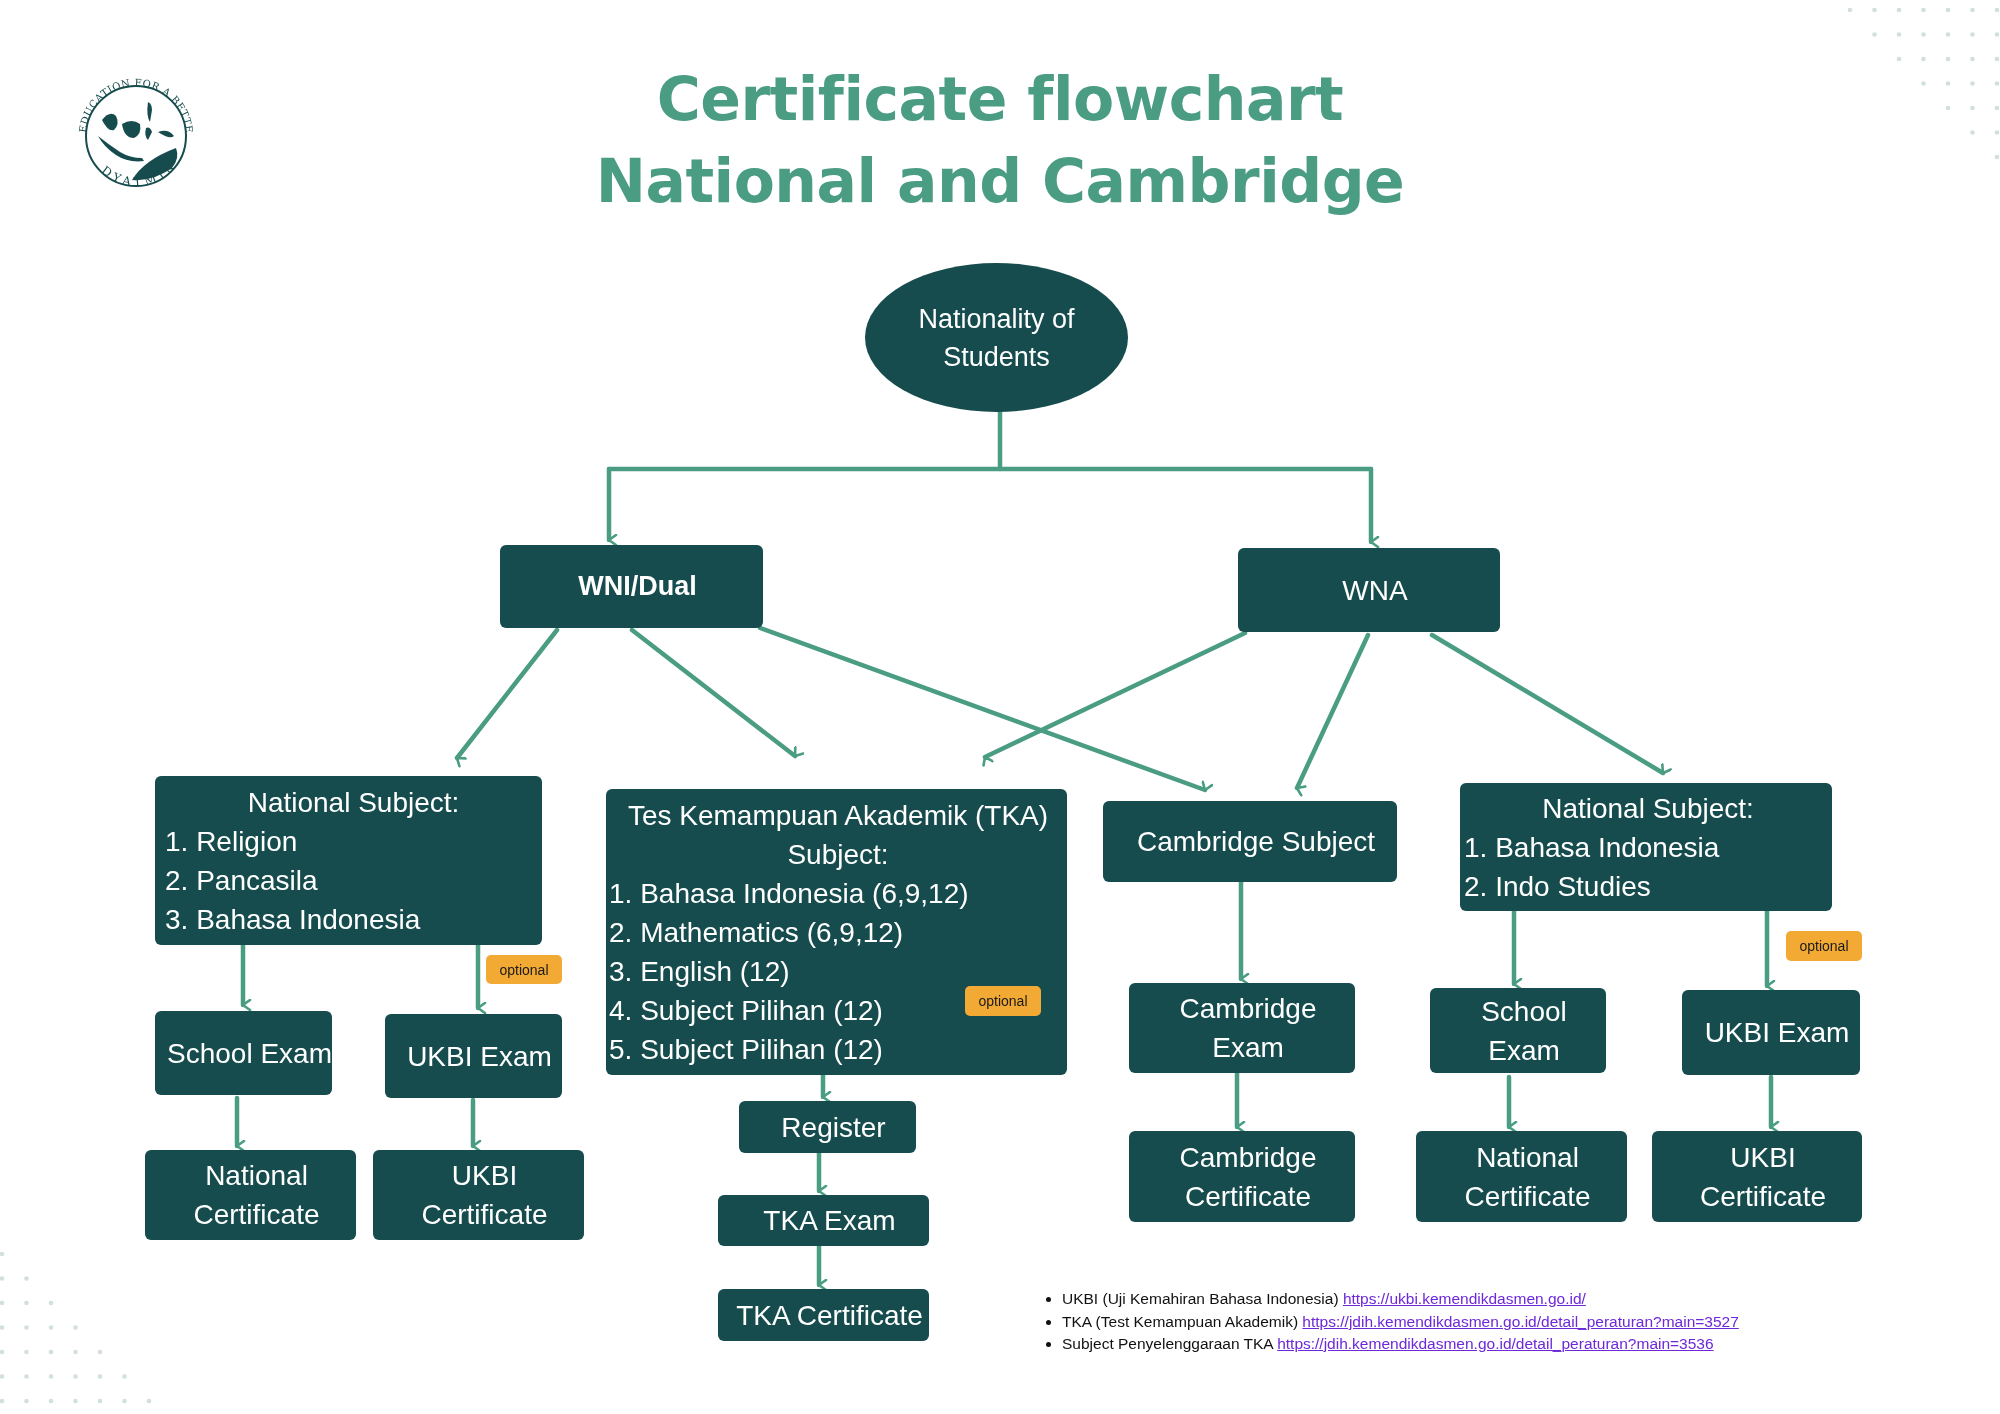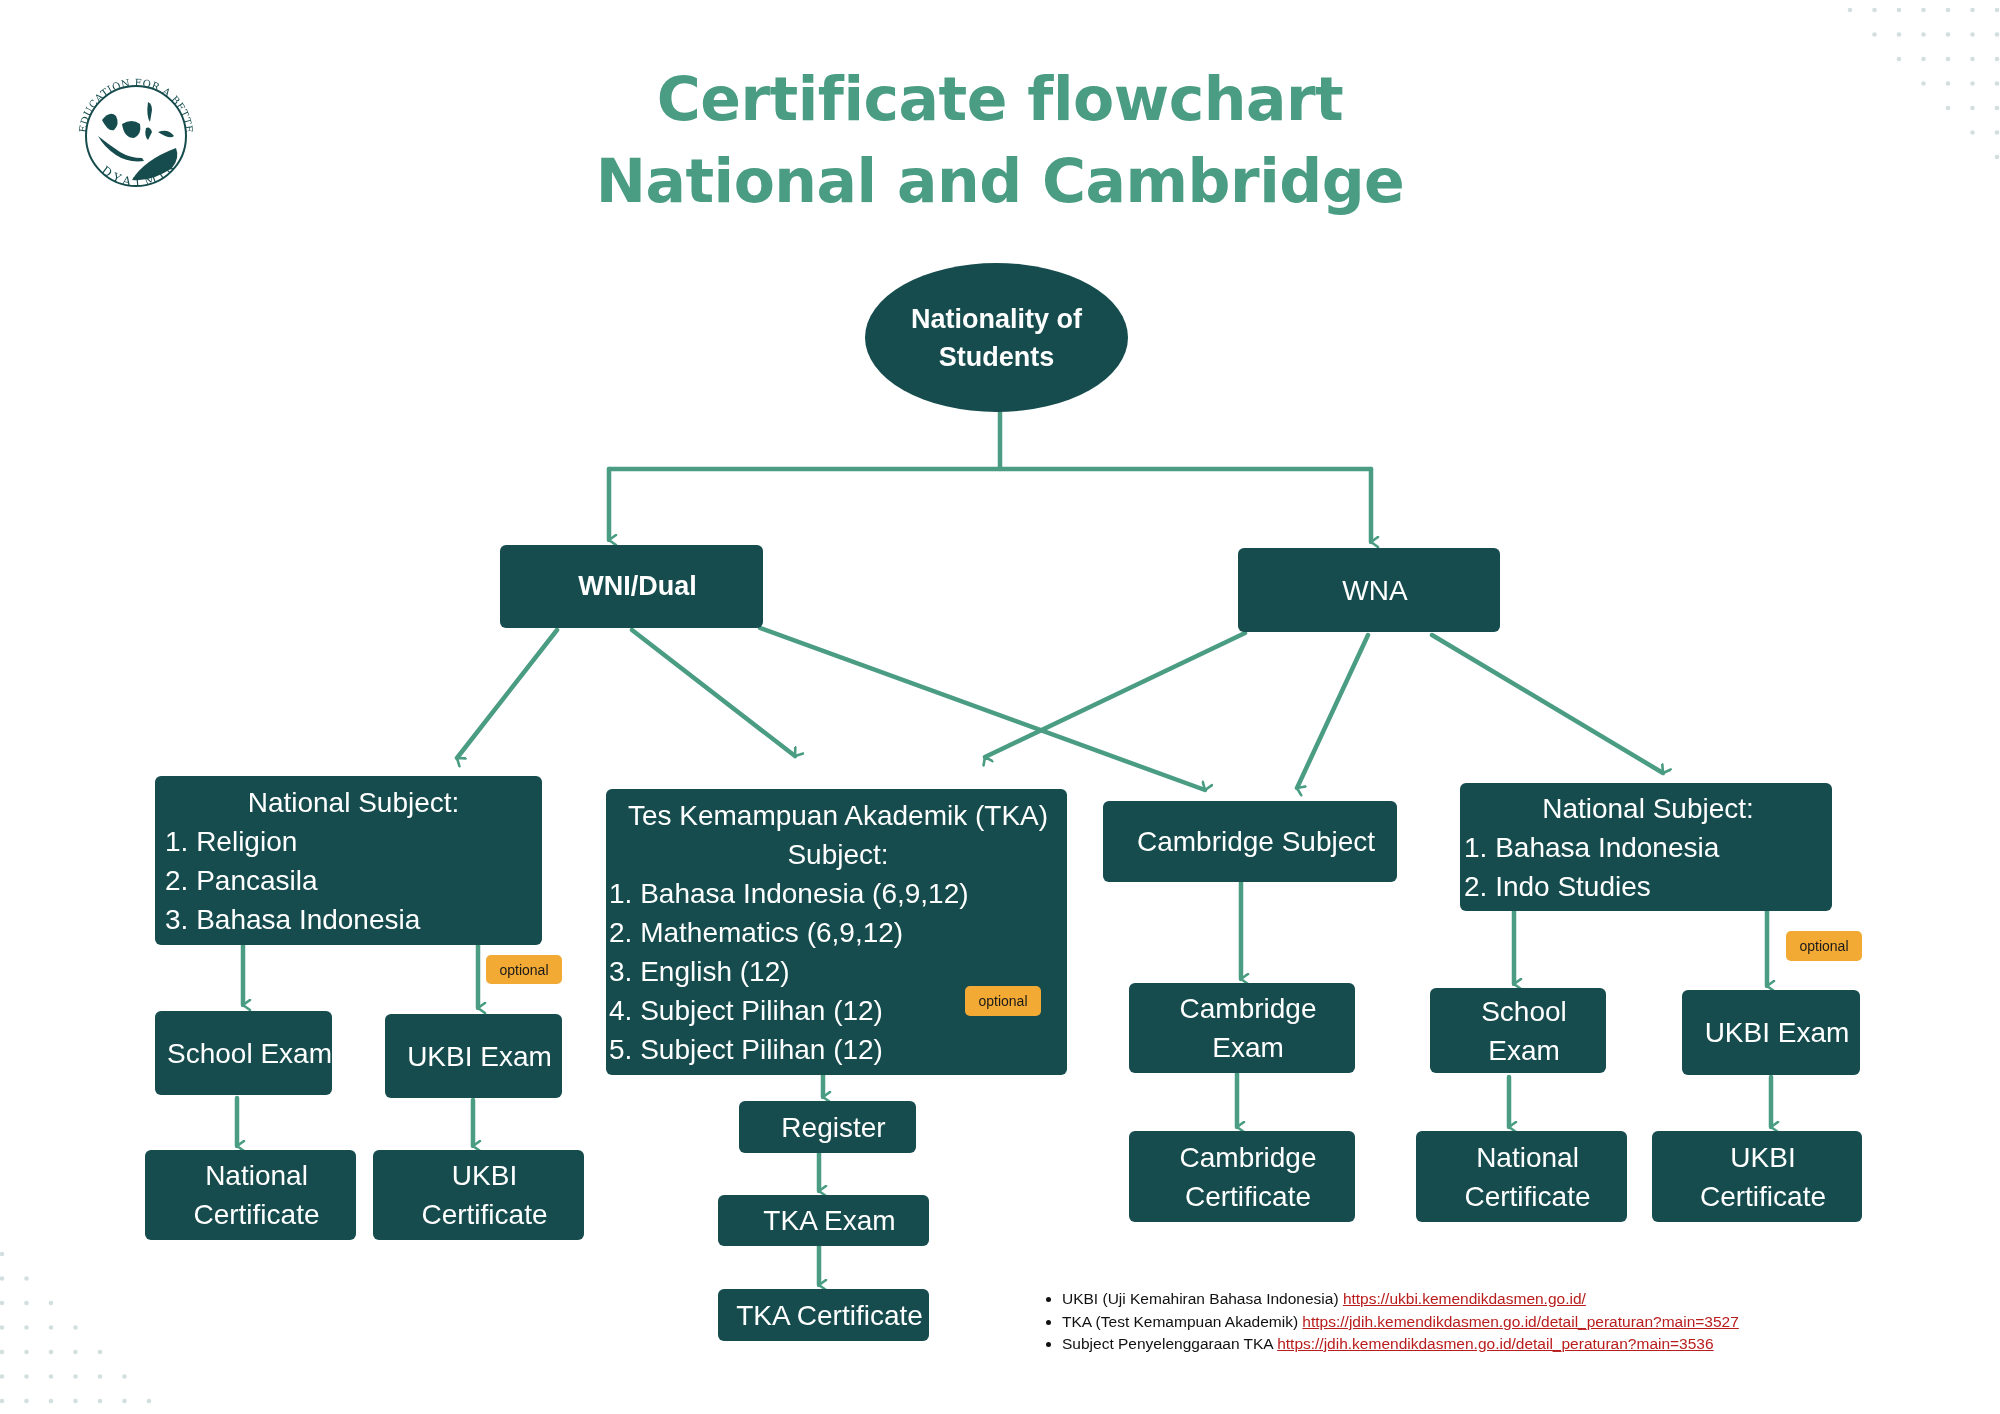--- a/index.html
+++ b/index.html
@@ -10,26 +10,26 @@
            font-size:60px; line-height:82px; letter-spacing:-0.5px; }
   .logo { position:absolute; left:62px; top:62px; width:148px; height:148px; }
   .node { position:absolute; background:#164c4d; color:#ffffff; border-radius:6px;
           box-sizing:border-box; display:flex; flex-direction:column; justify-content:center;
           align-items:center; text-align:center; font-size:28px; line-height:39px;padding-left:12px; }
   .node.left { align-items:flex-start; text-align:left; }
   .node .hd { align-self:center; text-align:center; }
   .ellipse { position:absolute; left:865px; top:263px; width:263px; height:149px;
              background:#164c4d; border-radius:50%; color:#fff; display:flex;
              align-items:center; justify-content:center; text-align:center;
-             font-weight:bold; font-size:27px; line-height:38px; }
+             font-weight:normal; font-size:27px; line-height:38px; }
   .badge { position:absolute; background:#f2aa34; color:#1a1a1a; border-radius:5px;
            font-size:14px; display:flex; align-items:center; justify-content:center; }
   .links { position:absolute; left:1040px; top:1288px; margin:0; padding:0 0 0 22px;
            font-size:15.5px; line-height:22.5px; color:#111; list-style:disc; }
-  .links a { color:#b91c1c; text-decoration:underline; }
+  .links a { color:#6d28d9; text-decoration:underline; }
   svg.conn { position:absolute; left:0; top:0; }
   .dots { position:absolute; }
 </style>
 </head>
 <body>
 
 <svg class="dots" style="left:1840px;top:0;" width="160" height="170">
     <circle cx="10" cy="10" r="2.3" fill="#d3dfdf"></circle>
     <circle cx="34.5" cy="10" r="2.3" fill="#d3dfdf"></circle>
     <circle cx="59" cy="10" r="2.3" fill="#d3dfdf"></circle>

